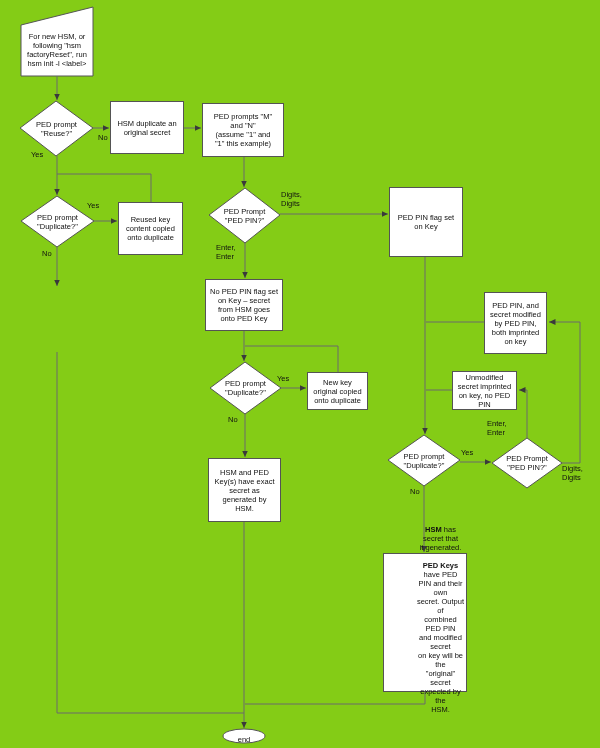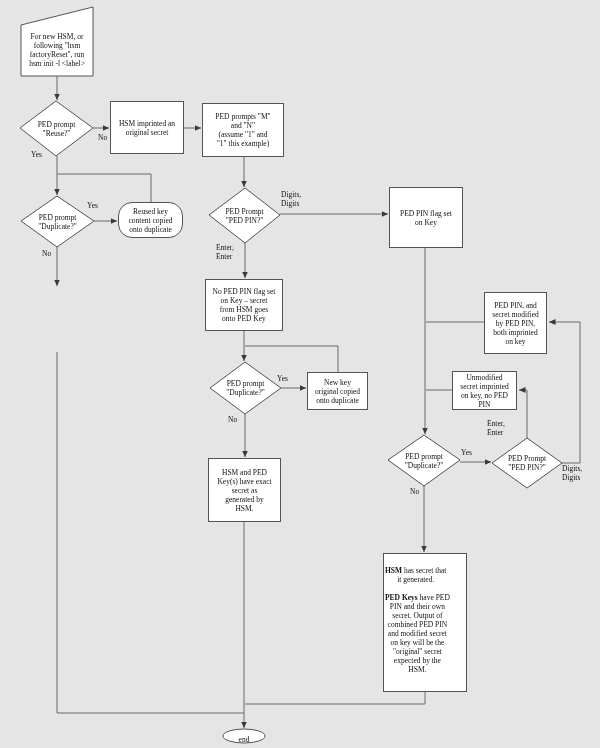--- a/index.html
+++ b/index.html
@@ -1,18 +1,18 @@
 <!DOCTYPE html>
 <html><head>
 <meta charset="utf-8">
 <style>
   html,body{margin:0;padding:0;background:#ffffff;}
   #canvas{
-    position:relative;width:600px;height:748px;background:#e5e5e5;overflow:hidden;
-    font-family:Liberation Serif, serif;color:#111;
+    position:relative;width:600px;height:748px;background:#84cc16;overflow:hidden;
+    font-family:Liberation Sans, sans-serif;color:#111;
   }
   #wires{position:absolute;left:0;top:0;width:600px;height:748px;}
   .node{
     position:absolute;box-sizing:border-box;background:#ffffff;border:1px solid #545454;
     display:flex;align-items:center;justify-content:center;text-align:center;
     font-size:7.5px;line-height:9px;white-space:pre-line;padding:1px;
   }
   .node.toppad{align-items:flex-start;padding-top:4px;}
   .dtext{
     position:absolute;box-sizing:border-box;display:flex;align-items:center;justify-content:center;
@@ -73,29 +73,29 @@
       <path d="M424,486 V552" marker-end="url(#arw)"></path>
       <path d="M425,692 V704 H245"></path>
     </g>
   </svg>
 
   <div class="dtext" style="left:22px;top:26px;width:70px;height:48px;">For new HSM, or
 following "hsm
 factoryReset", run
 hsm init -l &lt;label&gt;</div>
 
-  <div class="node" style="left:110px;top:101px;width:74px;height:53px;">HSM imprinted an
+  <div class="node" style="left:110px;top:101px;width:74px;height:53px;">HSM duplicate an
 original secret</div>
   <div class="node" style="left:202px;top:103px;width:82px;height:54px;">PED prompts "M"
 and "N"
 (assume "1" and
 "1" this example)</div>
-  <div class="node" style="left:389px;top:187px;width:74px;height:61px;">PED PIN flag set
+  <div class="node" style="left:389px;top:187px;width:74px;height:70px;">PED PIN flag set
 on Key</div>
-  <div class="node" style="left:118px;top:202px;width:65px;height:36px;border-radius:14px;">Reused key
+  <div class="node" style="left:118px;top:202px;width:65px;height:53px;">Reused key
 content copied
 onto duplicate</div>
   <div class="node" style="left:205px;top:279px;width:78px;height:52px;">No PED PIN flag set
 on Key – secret
 from HSM goes
 onto PED Key</div>
   <div class="node" style="left:307px;top:372px;width:61px;height:38px;">New key
 original copied
 onto duplicate</div>
   <div class="node" style="left:208px;top:458px;width:73px;height:64px;">HSM and  PED
@@ -106,21 +106,21 @@
   <div class="node" style="left:452px;top:371px;width:65px;height:39px;">Unmodified
 secret imprinted
 on key, no PED
 PIN</div>
   <div class="node" style="left:484px;top:292px;width:63px;height:62px;">PED PIN, and
 secret modified
 by PED PIN,
 both imprinted
 on key</div>
 
-  <div class="node toppad" style="left:383px;top:553px;width:84px;height:139px;flex-direction:column;">
+  <div class="node toppad" style="left:383px;top:553px;width:84px;height:139px;flex-direction:column;padding-left:32px;">
     <div class="para"><b>HSM</b><span> has secret that
 it generated.</span></div>
     <div class="para"><b>PED Keys</b><span> have PED
 PIN and their own
 secret. Output of
 combined PED PIN
 and modified secret
 on key will be the
 "original" secret
 expected by the

